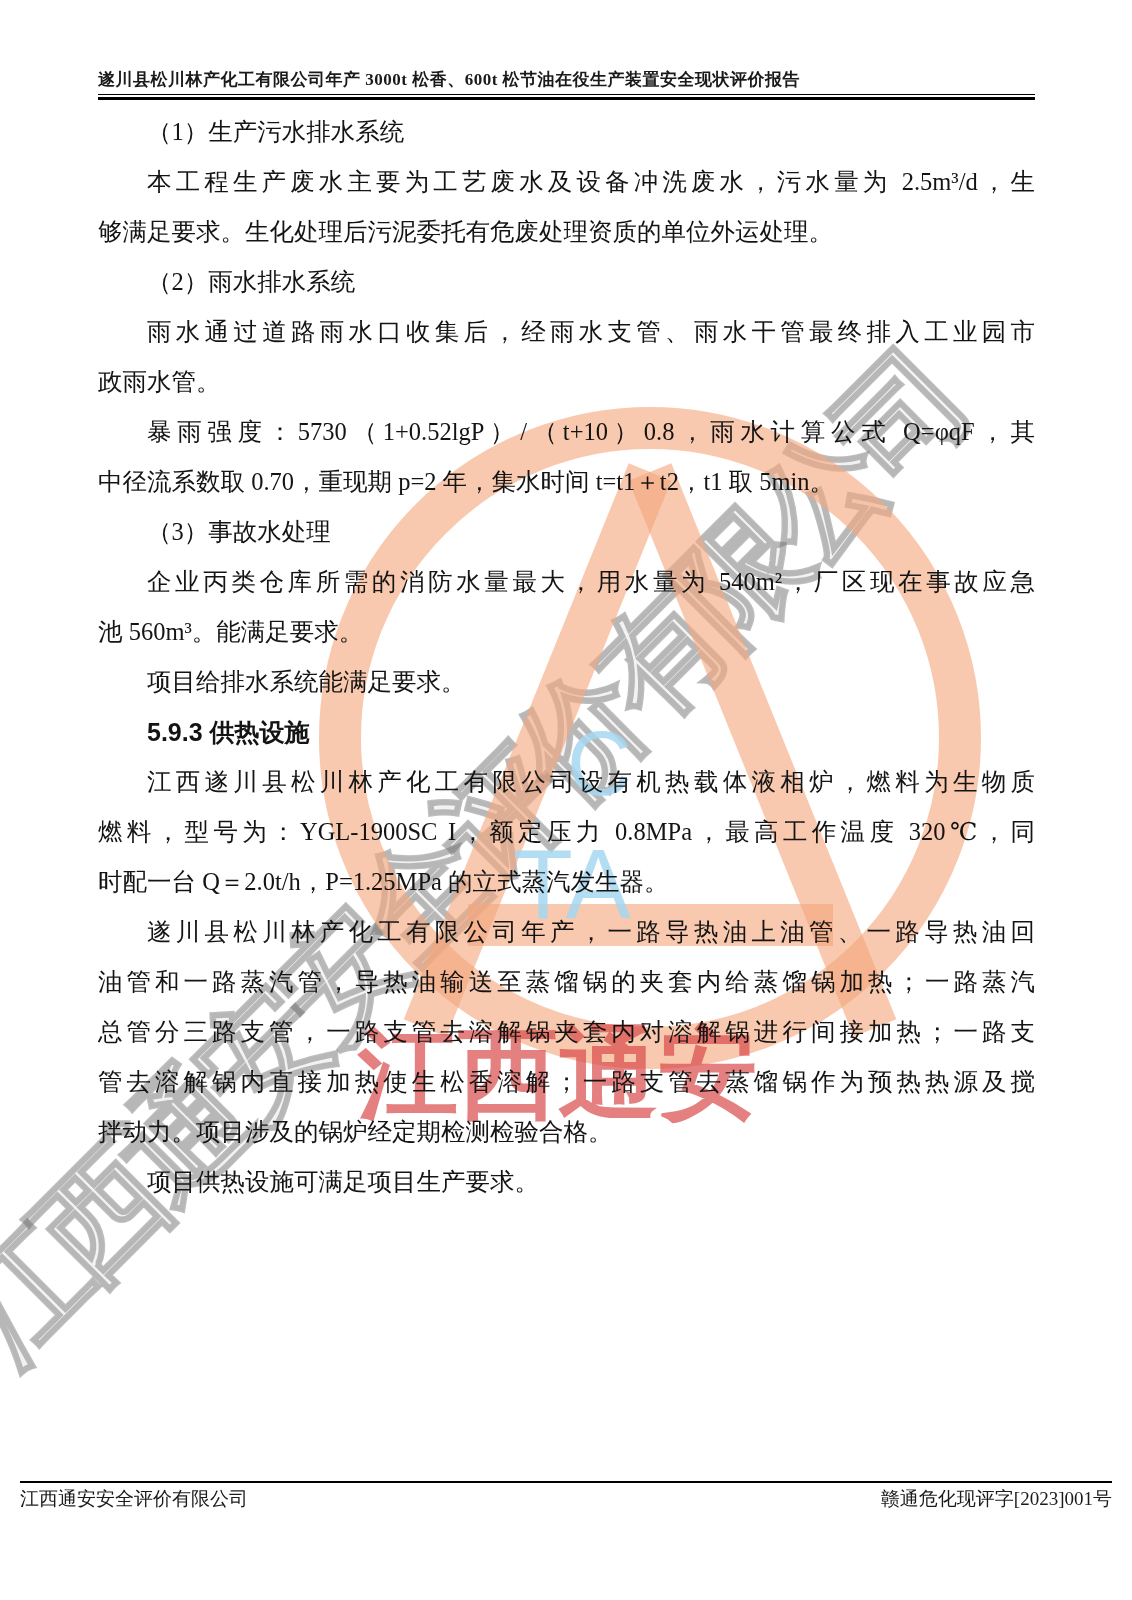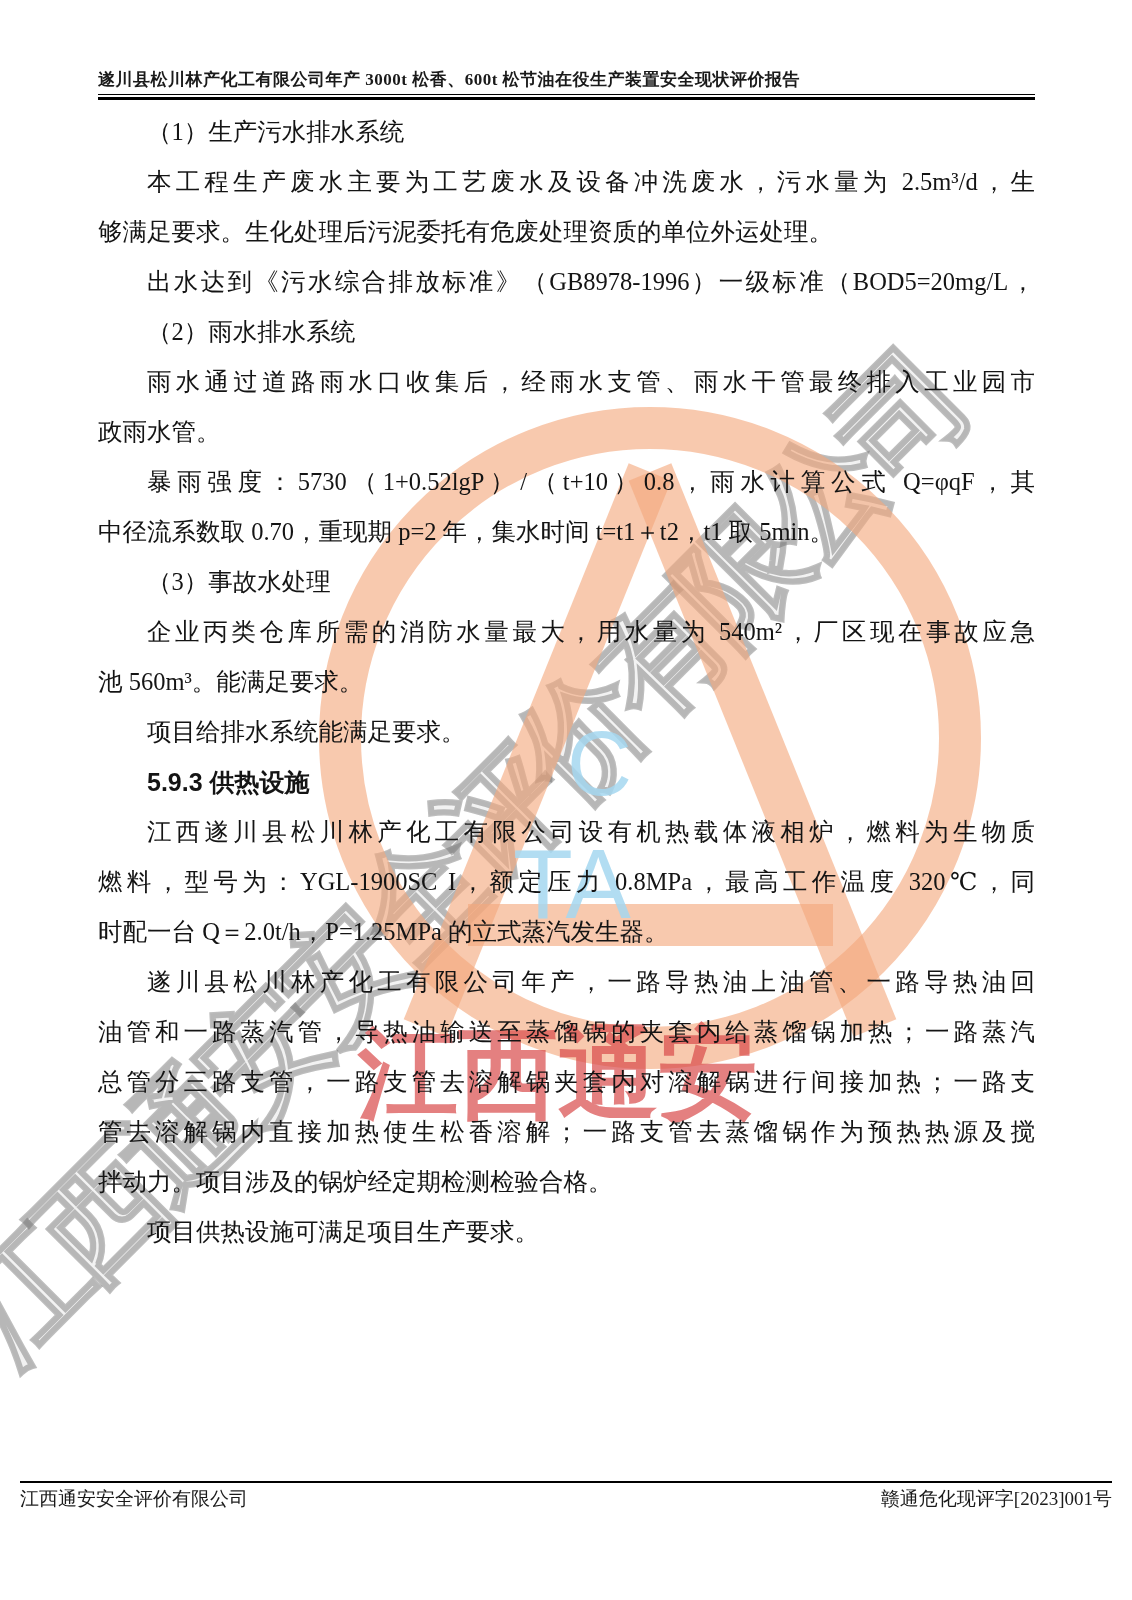--- a/index.html
+++ b/index.html
@@ -92,21 +92,20 @@
     <div class="wm-red">江西通安</div>
   </div>
 
   <div class="content">
     <div class="hdr-title">遂川县松川林产化工有限公司年产 3000t 松香、600t 松节油在役生产装置安全现状评价报告</div>
     <div class="hdr-rule"></div>
     <div class="doc">
         <div class="line indent">（1）生产污水排水系统</div>
         <div class="line indent justify">本工程生产废水主要为工艺废水及设备冲洗废水，污水量为 2.5m³/d，生</div>
         <div class="line">够满足要求。生化处理后污泥委托有危废处理资质的单位外运处理。</div>
-        <div class="line indent justify">出水达到《污水综合排放标准》（GB8978-1996）一级标准（BOD5=20mg/L，</div>
         <div class="line indent">（2）雨水排水系统</div>
         <div class="line indent justify">雨水通过道路雨水口收集后，经雨水支管、雨水干管最终排入工业园市</div>
         <div class="line">政雨水管。</div>
         <div class="line indent justify">暴雨强度：5730（1+0.52lgP）/（t+10）0.8，雨水计算公式 Q=φqF，其</div>
         <div class="line">中径流系数取 0.70，重现期 p=2 年，集水时间 t=t1＋t2，t1 取 5min。</div>
         <div class="line indent">（3）事故水处理</div>
         <div class="line indent justify">企业丙类仓库所需的消防水量最大，用水量为 540m²，厂区现在事故应急</div>
         <div class="line">池 560m³。能满足要求。</div>
         <div class="line indent">项目给排水系统能满足要求。</div>
         <div class="line indent bold">5.9.3 供热设施</div>

